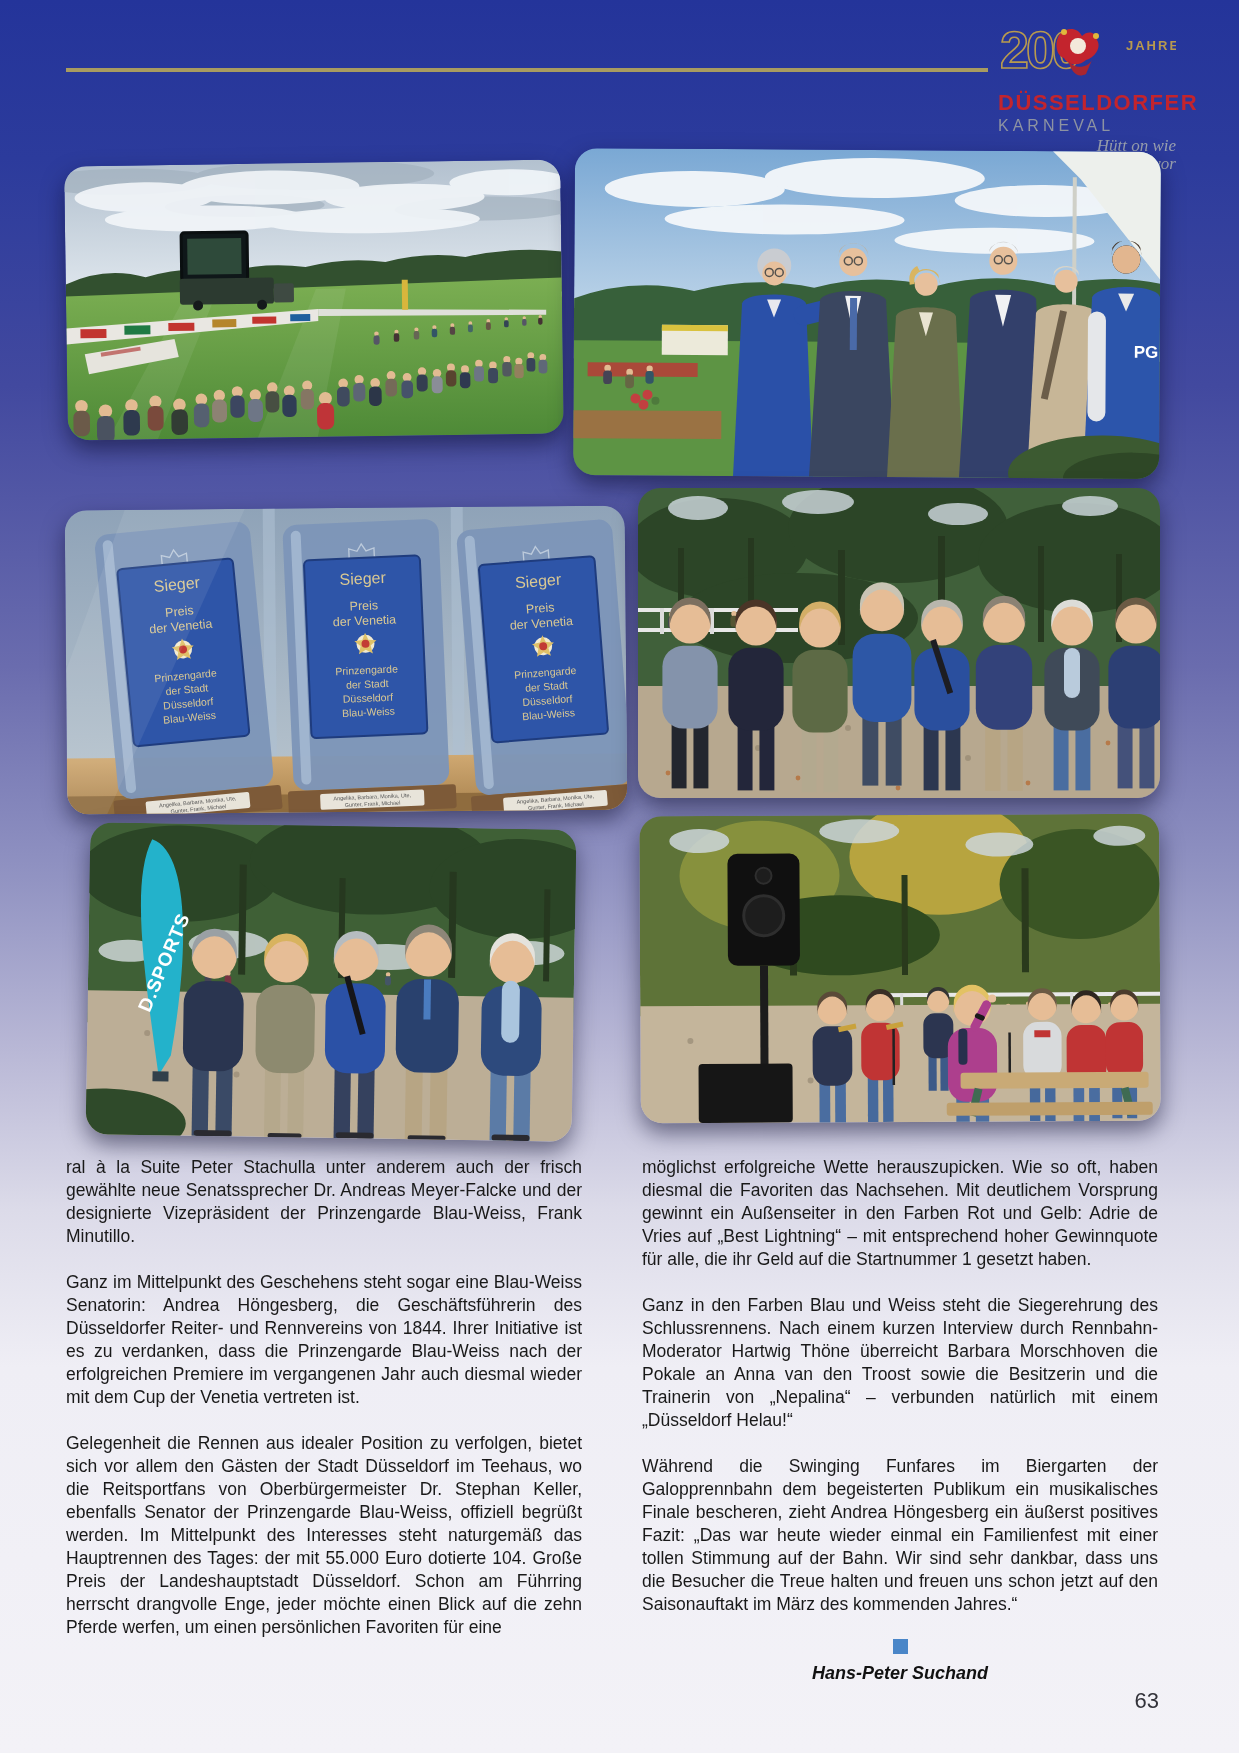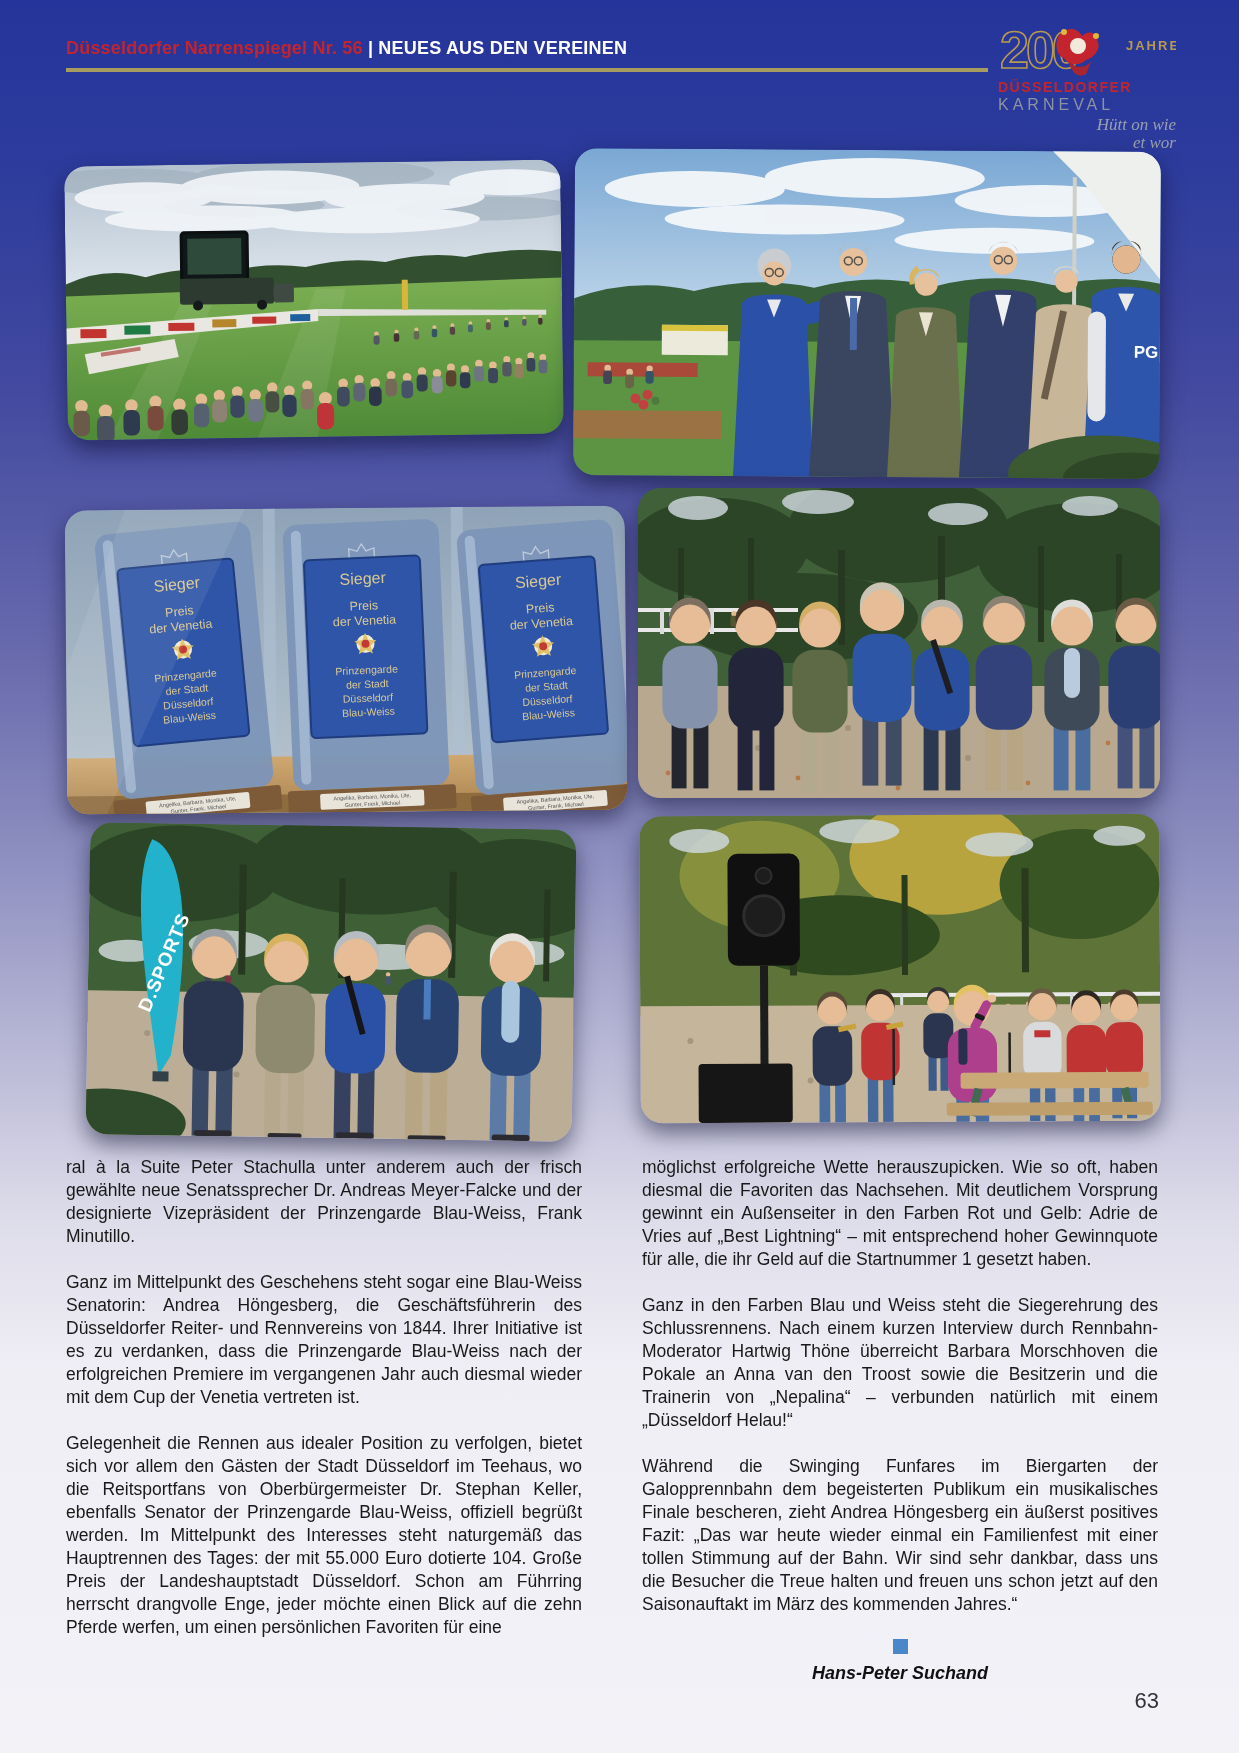--- a/index.html
+++ b/index.html
@@ -8,21 +8,21 @@
     background:linear-gradient(180deg,#24349a 0%,#2c3b9c 9%,#42499f 22%,#6a6cae 38%,
       #9193c2 50%,#b9b8d6 60%,#dcdbe9 69%,#efeef5 78%,#f3f2f7 100%);}
   
   .hdr{position:absolute;left:66px;top:38px;font-size:18px;font-weight:bold;letter-spacing:.2px;white-space:nowrap;}
   .hdr .mag{color:#c3242d;}
   .hdr .sec{color:#ffffff;}
   .goldrule{position:absolute;left:66px;top:68px;width:922px;height:4px;background:#a89b60;}
   
   .logo{position:absolute;left:998px;top:22px;width:178px;text-align:left;}
   .logo .l200{display:block;}
-  .logo .dus{color:#c3242d;font-weight:bold;font-size:14px;letter-spacing:1.5px;margin-top:1px;}
+  .logo .dus{color:#c3242d;font-weight:bold;font-size:22px;letter-spacing:1.5px;margin-top:12px;}
   .logo .kar{color:#8d93a2;font-weight:normal;font-size:16px;letter-spacing:4px;margin-top:1px;}
   .logo .slg{color:#99a0af;font-family:"Liberation Serif",serif;font-style:italic;font-size:17px;line-height:18px;text-align:right;margin-top:2px;}
   
   .photo{position:absolute;border-radius:22px;overflow:hidden;box-shadow:0 10px 22px rgba(8,8,40,.5);}
   .photo svg{display:block;}
   .ph1{left:66px;top:163px;width:496px;height:274px;transform:rotate(-.8deg);}
   .ph2{left:574px;top:150px;width:586px;height:327px;transform:rotate(.35deg);}
   .ph3{left:66px;top:508px;width:560px;height:304px;transform:rotate(-.5deg);}
   .ph4{left:638px;top:488px;width:522px;height:310px;}
   .ph5{left:88px;top:826px;width:486px;height:312px;transform:rotate(.9deg);}
@@ -37,24 +37,20 @@
   .bsq{width:15px;height:15px;background:#4a86c8;display:inline-block;}
   .pageno{position:absolute;right:80px;top:1688px;font-size:22px;color:#33333a;}
   text{font-family:"Liberation Sans",sans-serif;}
   .serif{font-family:"Liberation Serif",serif;}
 </style>
 </head>
 <body>
 
 <div class="page">
 
-  <div class="hdr">
-    <span class="mag">Düsseldorfer Narrenspiegel Nr. 56</span>
-    <span class="sec">| NEUES AUS DEN VEREINEN</span>
-  </div>
   <div class="goldrule"></div>
 
   <div class="logo">
     <svg class="l200" width="178" height="56" viewBox="0 0 178 56">
       <text x="2" y="46" font-size="52" font-weight="bold" letter-spacing="-3" fill="none" stroke="#b89a4e" stroke-width="1.6">200</text>
 
       <g>
         <path d="M62,12 C70,4 80,6 84,14 C90,8 98,10 99,18 C104,26 96,36 88,38 C82,44 70,44 66,36 C58,34 56,20 62,12 Z" fill="#c3242d"></path>
         <circle cx="80" cy="24" r="8" fill="#f3e9da"></circle>
         <circle cx="66" cy="10" r="3" fill="#e0b73c"></circle>

